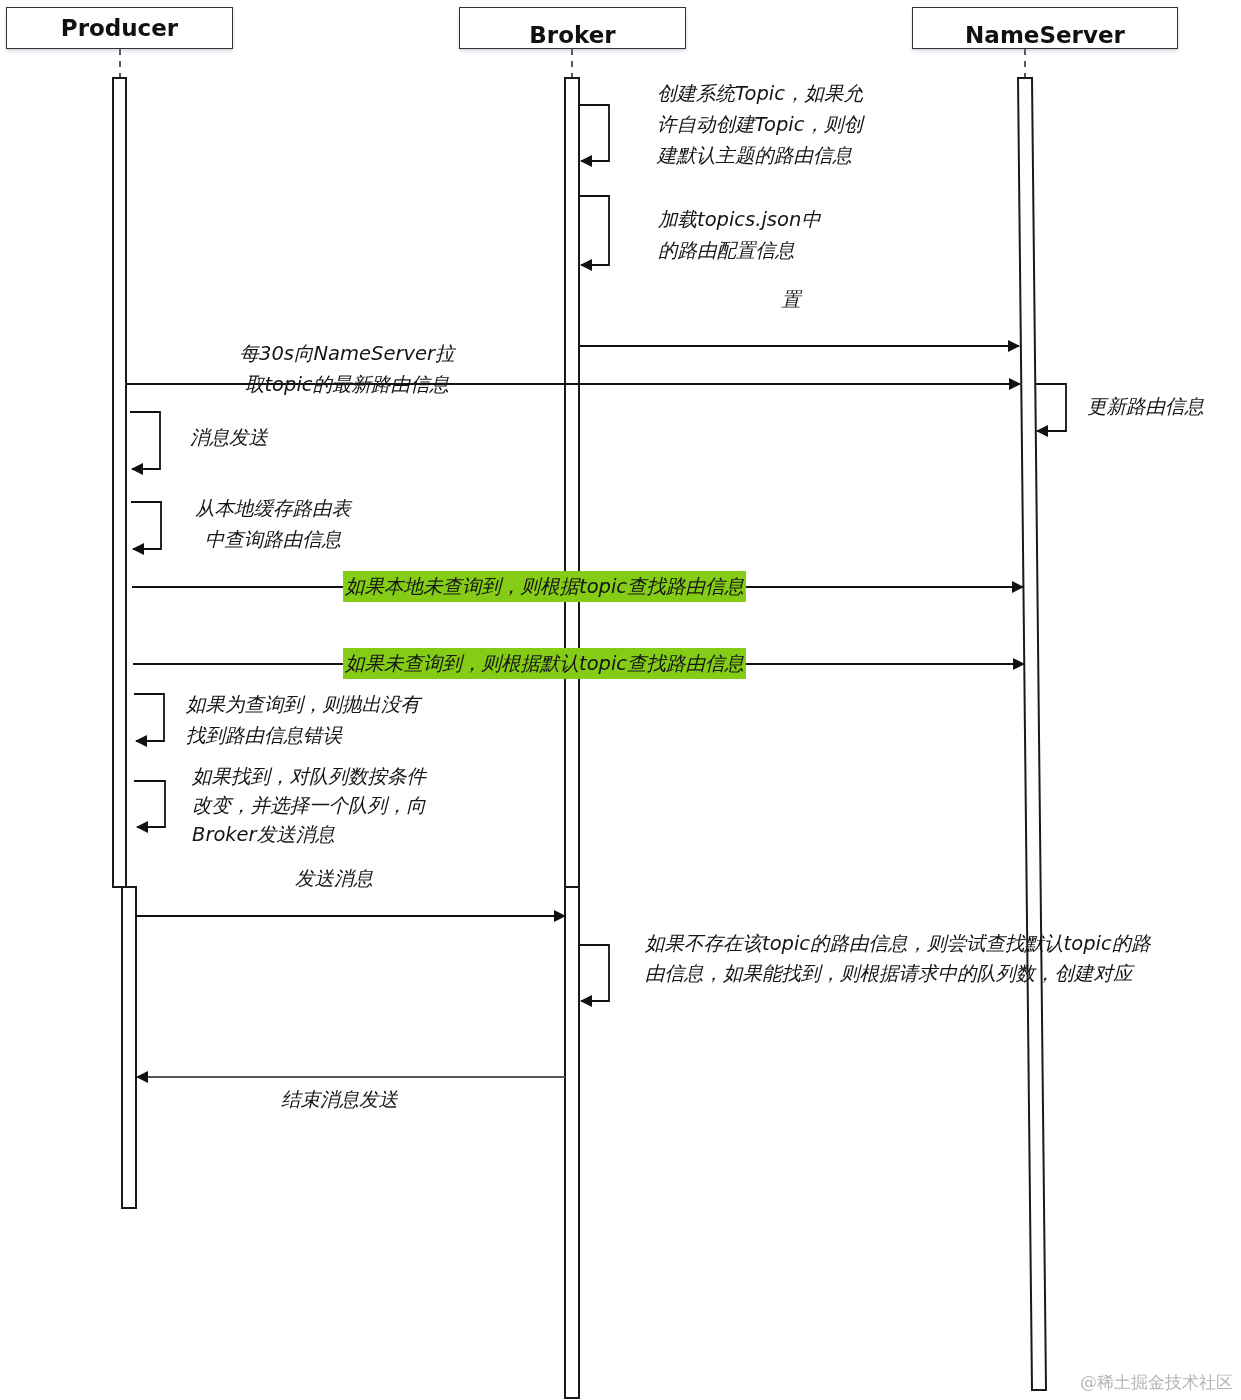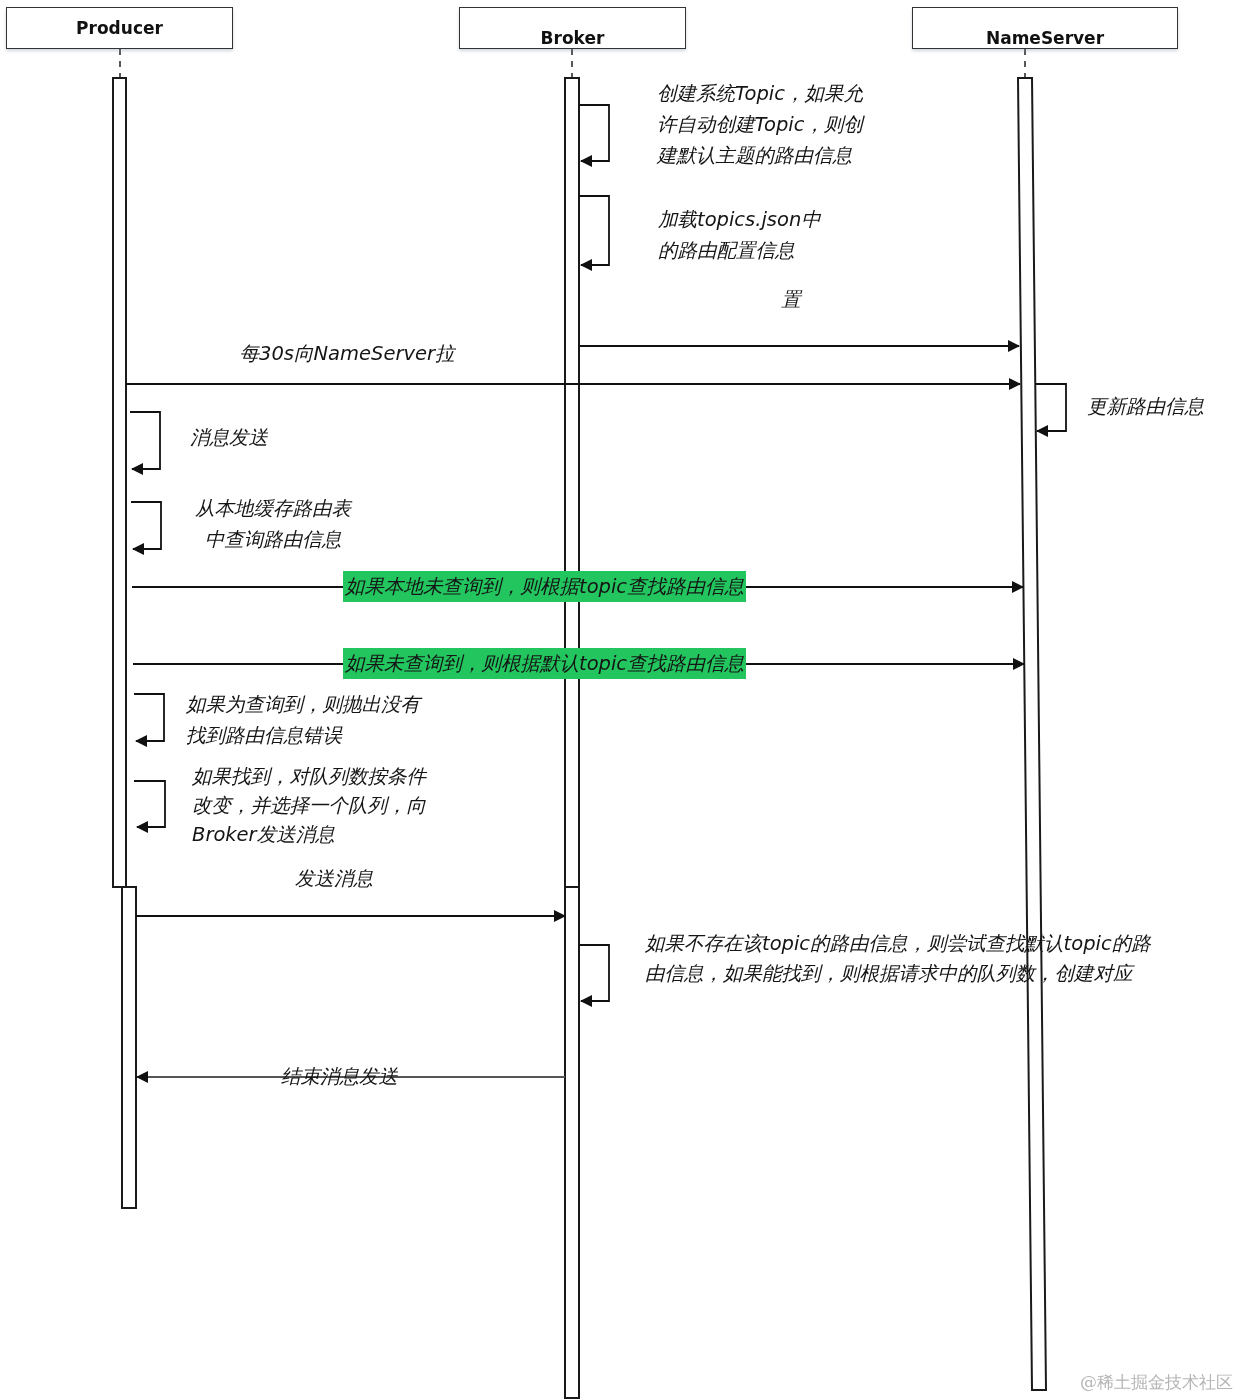--- a/index.html
+++ b/index.html
@@ -1,24 +1,24 @@
 <!DOCTYPE html>
 <html><head>
 <meta charset="utf-8">
 <style>
   html, body { margin:0; padding:0; background:#ffffff; }
   body { width:1241px; height:1400px; position:relative; overflow:hidden;
          font-family: "DejaVu Sans", "Liberation Sans", sans-serif; color:#111; }
   #diagram { position:absolute; left:0; top:0; width:1241px; height:1400px; }
   .actor-box { position:absolute; height:42px; border:1.5px solid #333; background:#fff;
                box-sizing:border-box; display:flex; align-items:center; justify-content:center;
-               font-weight:bold; font-size:17px; box-shadow: 0 2px 3px rgba(120,140,170,0.35); }
+               font-weight:bold; font-size:23px; box-shadow: 0 2px 3px rgba(120,140,170,0.35); }
   .lbl { position:absolute; font-size:19.5px; line-height:31px; white-space:nowrap; color:#151515;font-style:italic; }
   .lbl.center { text-align:center; }
-  .lbl.bg { background:#22c55e; padding:0 2px; }
+  .lbl.bg { background:#84cc16; padding:0 2px; }
   .watermark { position:absolute; right:8px; bottom:6px; font-size:17px; color:#b5b5b5;
                font-family: "DejaVu Serif", "Liberation Serif", serif; }
 </style>
 </head>
 <body>
 
 <svg id="diagram" viewBox="0 0 1241 1400" xmlns="http://www.w3.org/2000/svg">
   <defs>
     <marker id="arrow" markerWidth="12" markerHeight="12" refX="11" refY="6" orient="auto" markerUnits="userSpaceOnUse">
       <path d="M0,0 L12,6 L0,12 Z" fill="#111"></path>
@@ -91,20 +91,21 @@
   <div>加载topics.json中</div>
   <div>的路由配置信息</div>
 </div>
 
 <div class="lbl center" style="left:650px; top:289px; width:282px;">
   <div style="line-height:22px;">置</div>
 </div>
 
 <div class="lbl center" style="left:220px; top:338px; width:254px;">
   <div>每30s向NameServer拉</div>
+  <div>取topic的最新路由信息</div>
 </div>
 
 <div class="lbl" style="left:1087px; top:391px;">
   <div>更新路由信息</div>
 </div>
 
 <div class="lbl" style="left:190px; top:422px;">
   <div>消息发送</div>
 </div>
 
@@ -134,17 +135,17 @@
 
 <div class="lbl" style="left:295px; top:863px;">
   <div>发送消息</div>
 </div>
 
 <div class="lbl" style="left:645px; top:929px; line-height:29.5px;">
   <div>如果不存在该topic的路由信息，则尝试查找默认topic的路</div>
   <div>由信息，如果能找到，则根据请求中的队列数，创建对应</div>
 </div>
 
-<div class="lbl" style="left:281px; top:1061px;">
+<div class="lbl" style="left:281px; top:1084px;">
   <div>结束消息发送</div>
 </div>
 
 <div class="watermark">@稀土掘金技术社区</div>
 
 </body></html>

